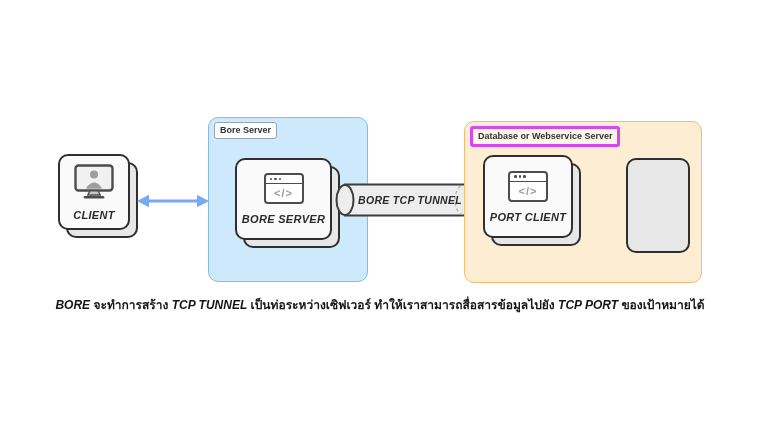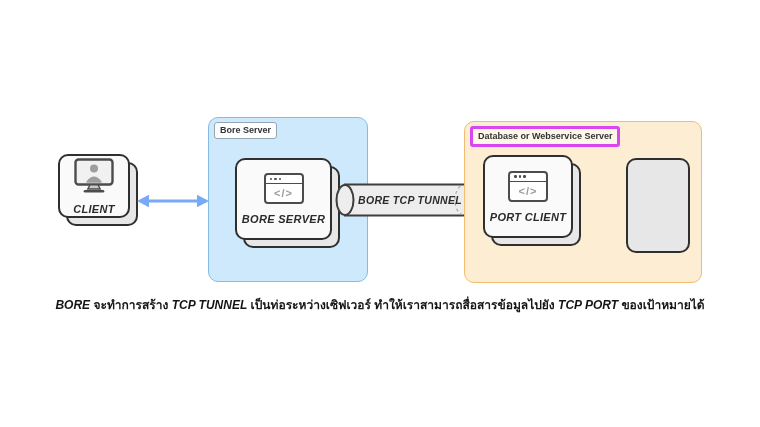--- a/index.html
+++ b/index.html
@@ -24,21 +24,21 @@
     background:#e7e7e7;border:2px solid #2f2f2f;border-radius:10px;box-sizing:border-box;
   }
   .card{
     position:absolute;left:0;top:0;width:calc(100% - 8px);height:calc(100% - 8px);
     background:#fafafa;border:2px solid #2f2f2f;border-radius:10px;box-sizing:border-box;
     display:flex;flex-direction:column;align-items:center;justify-content:center;gap:9px;
   }
   .node-label{
     font-style:italic;font-weight:600;font-size:11px;color:#2b2b2b;letter-spacing:.3px;white-space:nowrap;
   }
-  .node-client{left:58px;top:154px;width:80px;height:72px;}
+  .node-client{left:58px;top:154px;width:80px;height:84px;}
   .node-bore-server{left:235px;top:158px;width:105px;height:90px;}
   .node-bore-client{left:483px;top:155px;width:98px;height:91px;}
   .node-psql{left:618px;top:150px;width:72px;height:103px;}
   
   .code-window{
     width:40px;height:31px;background:#fff;border:2px solid #4c4c4c;border-radius:4px;
     box-sizing:border-box;display:flex;flex-direction:column;
   }
   .cw-bar{
     height:8px;border-bottom:1.5px solid #4c4c4c;display:flex;align-items:center;gap:2px;padding-left:4px;

